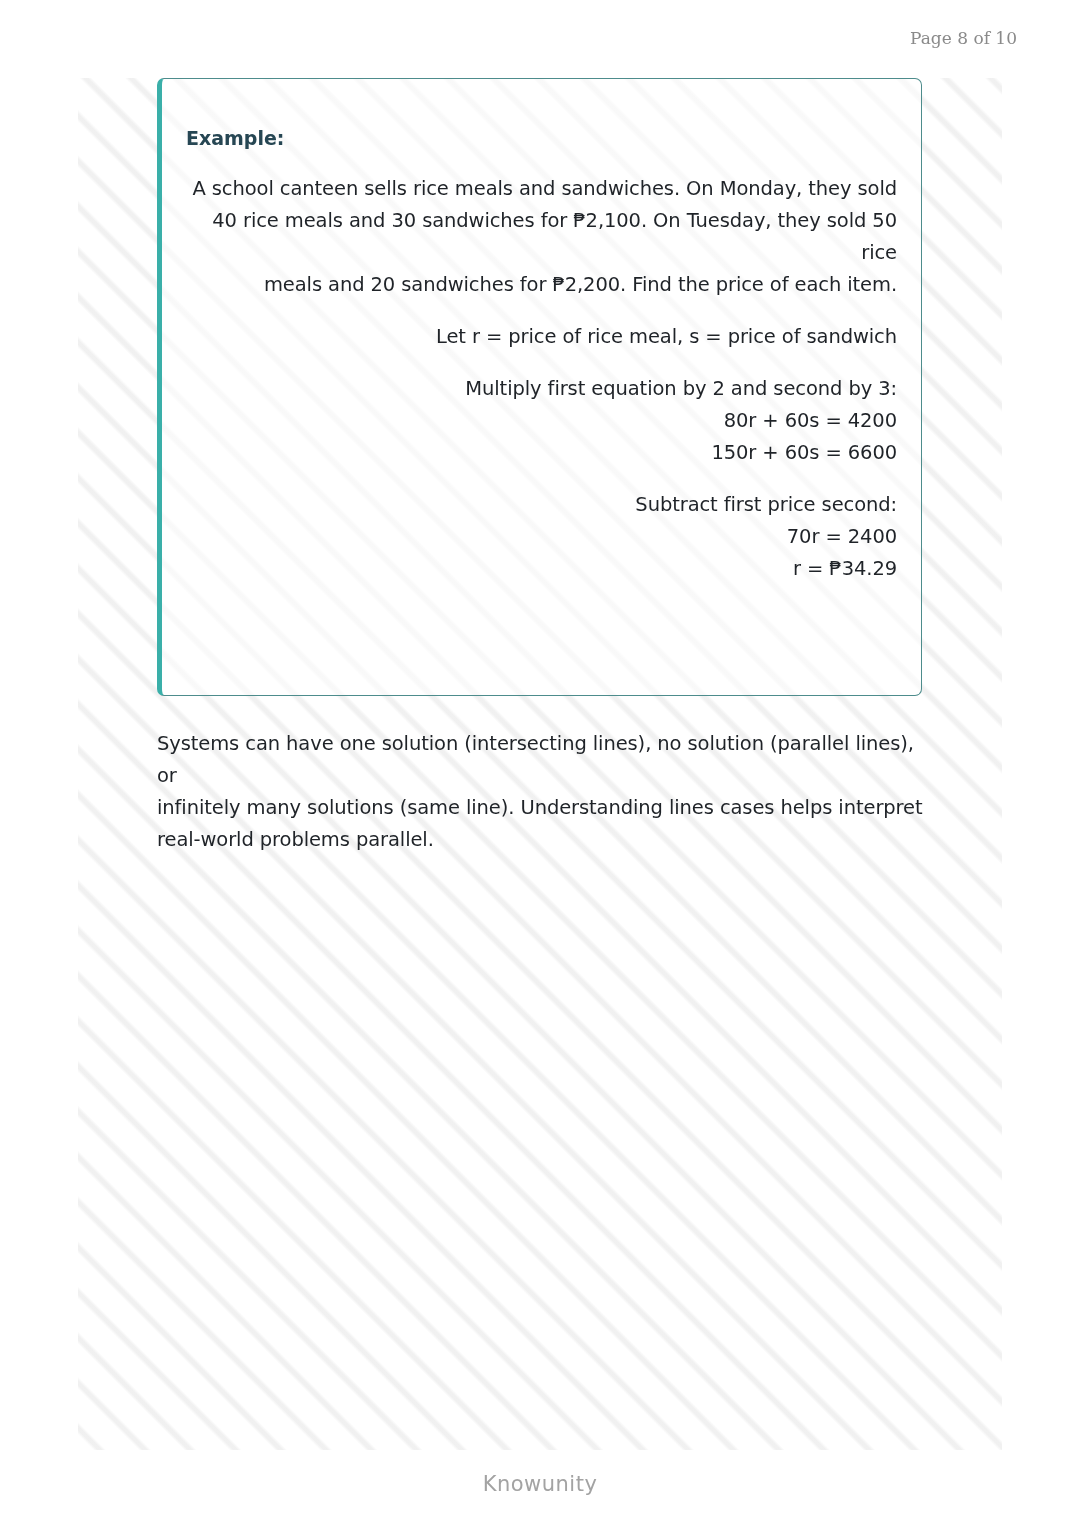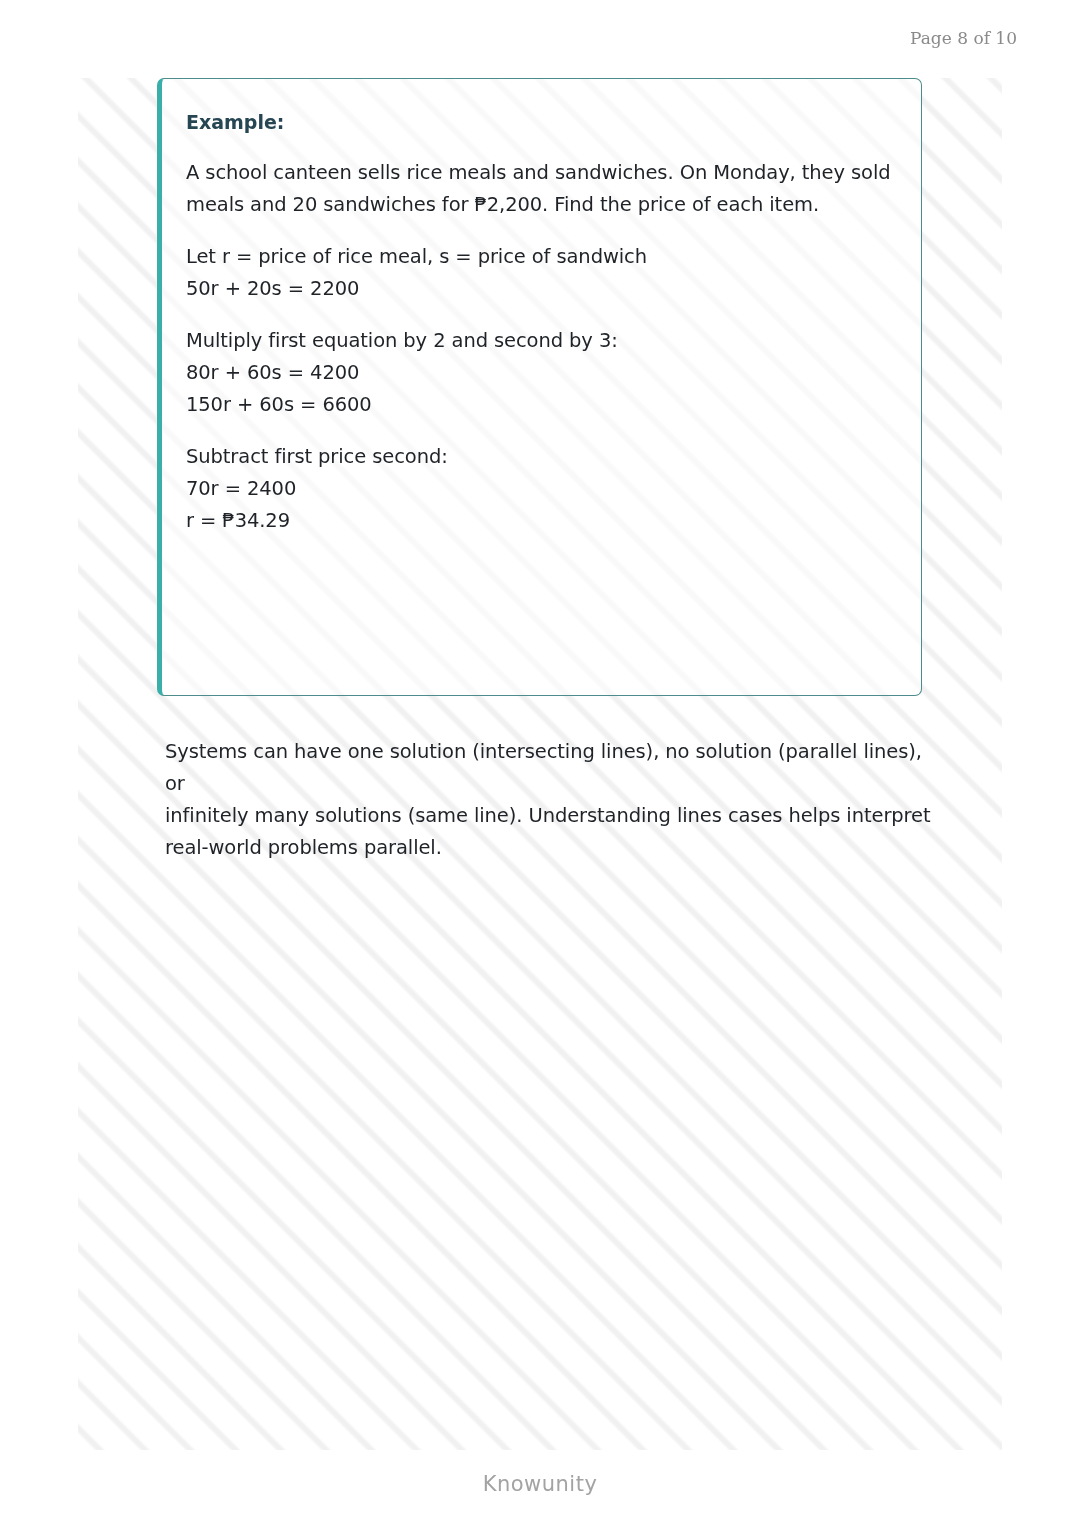--- a/index.html
+++ b/index.html
@@ -45,47 +45,48 @@
       position: absolute;
       left: 157px;
       top: 78px;
       width: 765px;
       height: 618px;
       box-sizing: border-box;
       border: 1.5px solid #4d8c8c;
       border-left: 5px solid #3aafa9;
       border-radius: 7px;
       background: rgba(255,255,255,0.55);
-      padding: 28px 24px 0 24px;
+      padding: 44px 24px 0 24px;
       z-index: 1;
     }
     .example-title {
       font-size: 19px;
       font-weight: bold;
       color: #264653;
       margin: 0 0 20px 0;
       line-height: 30px;
     }
     .para {
       font-size: 19.5px;
       line-height: 32px;
       margin: 0 0 20px 0;
       letter-spacing: -0.1px;
+      text-align: right;
     }
     .line {
       display: block;
     }
     .outro {
       position: absolute;
       left: 157px;
       top: 728px;
       width: 770px;
       font-size: 19.5px;
       line-height: 32px;
-      margin: 8px;
+      margin: 0;
       z-index: 1;
       letter-spacing: -0.1px;
     }
     .footer-brand {
       position: absolute;
       left: 0;
       right: 0;
       top: 1472px;
       text-align: center;
       font-size: 21px;
@@ -99,26 +100,26 @@
 
 <div class="stripes"></div>
 
 <div class="page-number">Page 8 of 10</div>
 
 <div class="example-box">
   <div class="example-title">Example:</div>
 
   <p class="para">
     <span class="line">A school canteen sells rice meals and sandwiches. On Monday, they sold</span>
+    <span class="line">40 rice meals and 30 sandwiches for ₱2,100. On Tuesday, they sold 50 rice</span>
     <span class="line">meals and 20 sandwiches for ₱2,200. Find the price of each item.</span>
   </p>
 
   <p class="para">
     <span class="line">Let r = price of rice meal, s = price of sandwich</span>
-    <span class="line">50r + 20s = 2200</span>
   </p>
 
   <p class="para">
     <span class="line">Multiply first equation by 2 and second by 3:</span>
     <span class="line">80r + 60s = 4200</span>
     <span class="line">150r + 60s = 6600</span>
   </p>
 
   <p class="para">
     <span class="line">Subtract first price second:</span>

